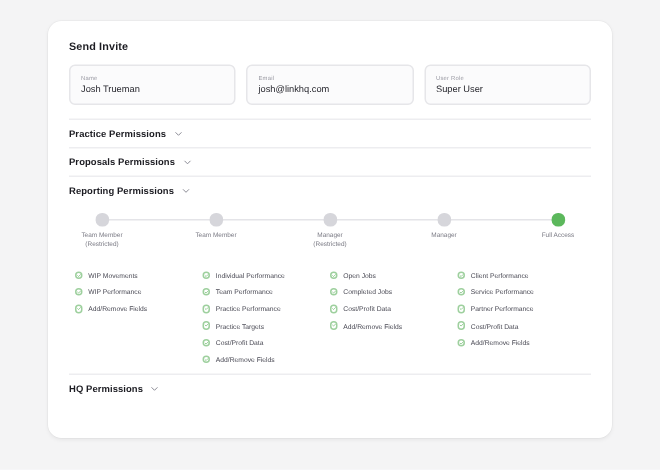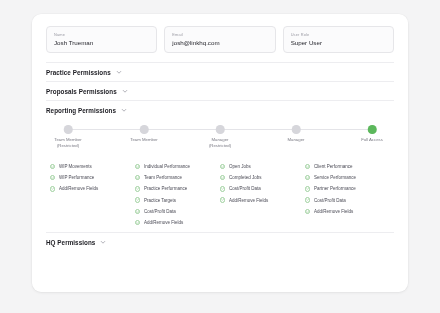--- a/index.html
+++ b/index.html
@@ -127,20 +127,21 @@
     color: #4a4a55;
     white-space: nowrap;
   }
   .acc-row.hq { margin-top: 4px; }
 </style>
 </head>
 <body>
 
 <div class="card">
 
+  <div class="card-title">Send Invite</div>
 
   <div class="form-row">
     <div class="field">
       <div class="field-label">Name</div>
       <div class="field-value">Josh Trueman</div>
     </div>
     <div class="field">
       <div class="field-label">Email</div>
       <div class="field-value">josh@linkhq.com</div>
     </div>

